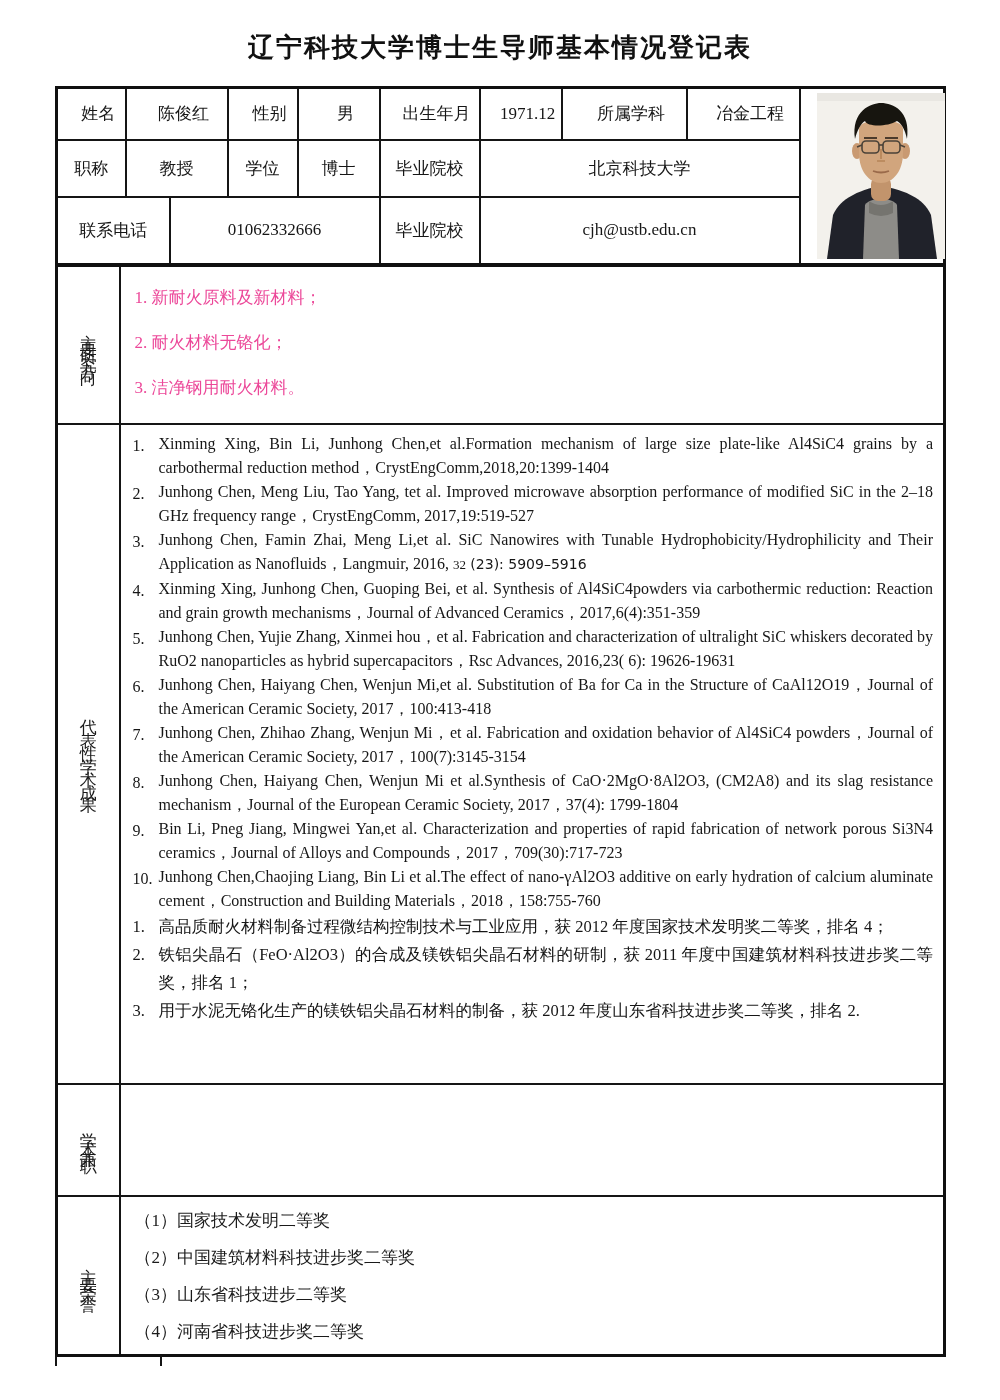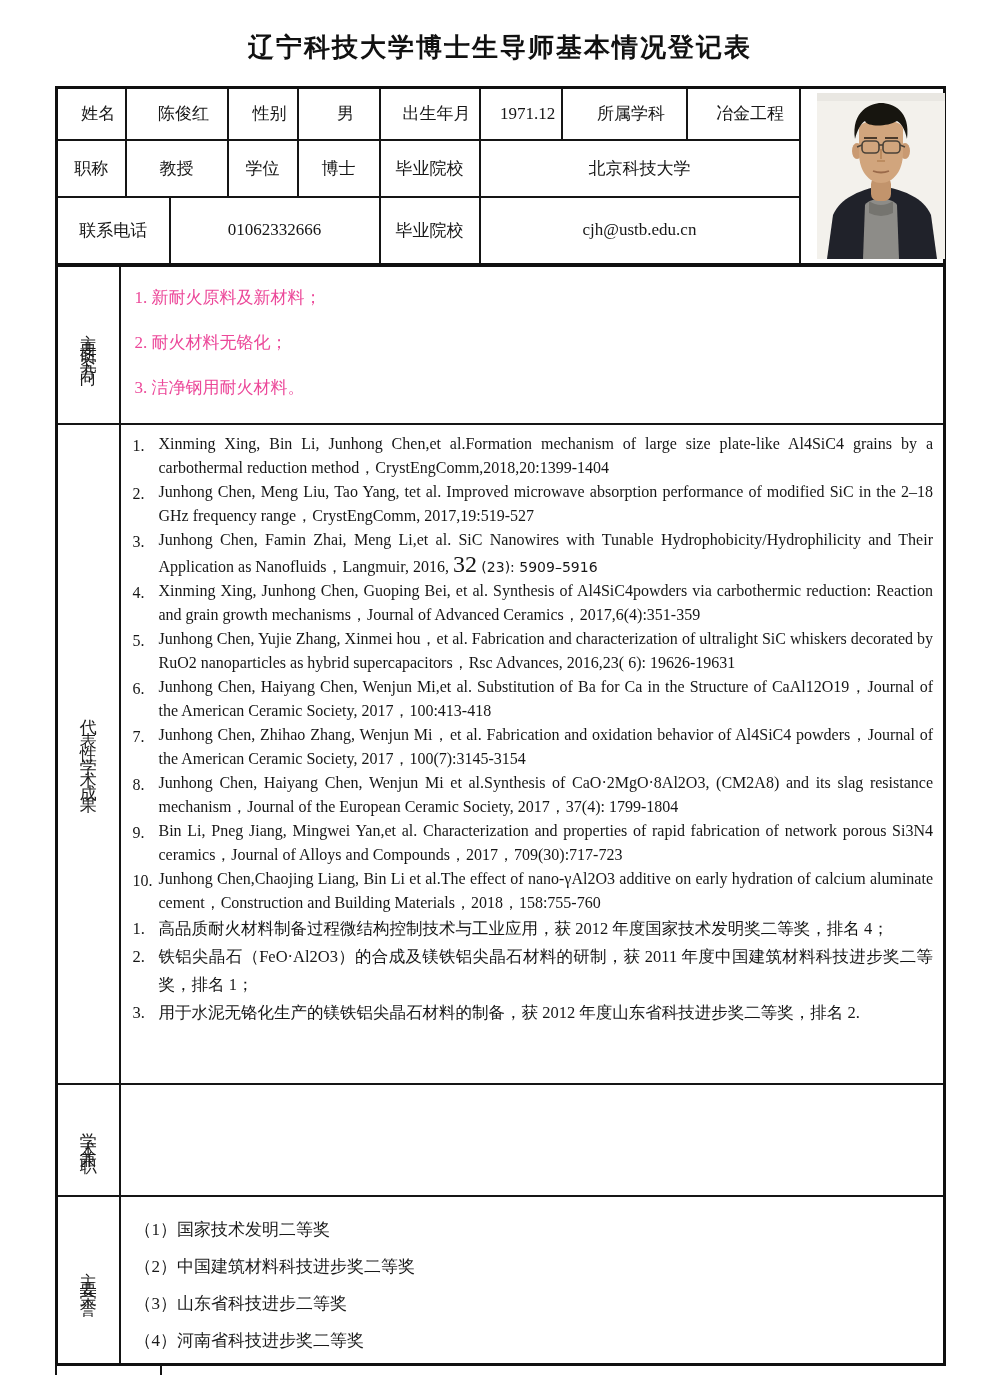--- a/index.html
+++ b/index.html
@@ -76,25 +76,25 @@
     text-align: left;
     padding-left: 4px;
   }
   .pub-text {
     flex: 1;
     font-size: 16px;
     line-height: 24px;
     text-align: justify;
     padding-right: 2px;
   }
-  .pub-vol { font-size: 24px; }
+  .pub-vol { font-size: 13px; }
   .pub-tail { font-family: "DejaVu Sans", "Liberation Sans", sans-serif; font-size: 14px; }
   .award .pub-num, .award .pub-text { line-height: 28px; font-size: 16.5px; }
   .posts-cell { height: 112px; }
-  .honors-cell { height: 130px; padding-top: 14px; }
+  .honors-cell { height: 130px; padding-top: 5px; }
   .honor-line { font-size: 17px; line-height: 37px; color: #1a1a1a; }
   
   .stub {
     position: absolute;
     width: 2px;
     height: 11px;
     background: #141414;
   }
 </style>
 </head>

